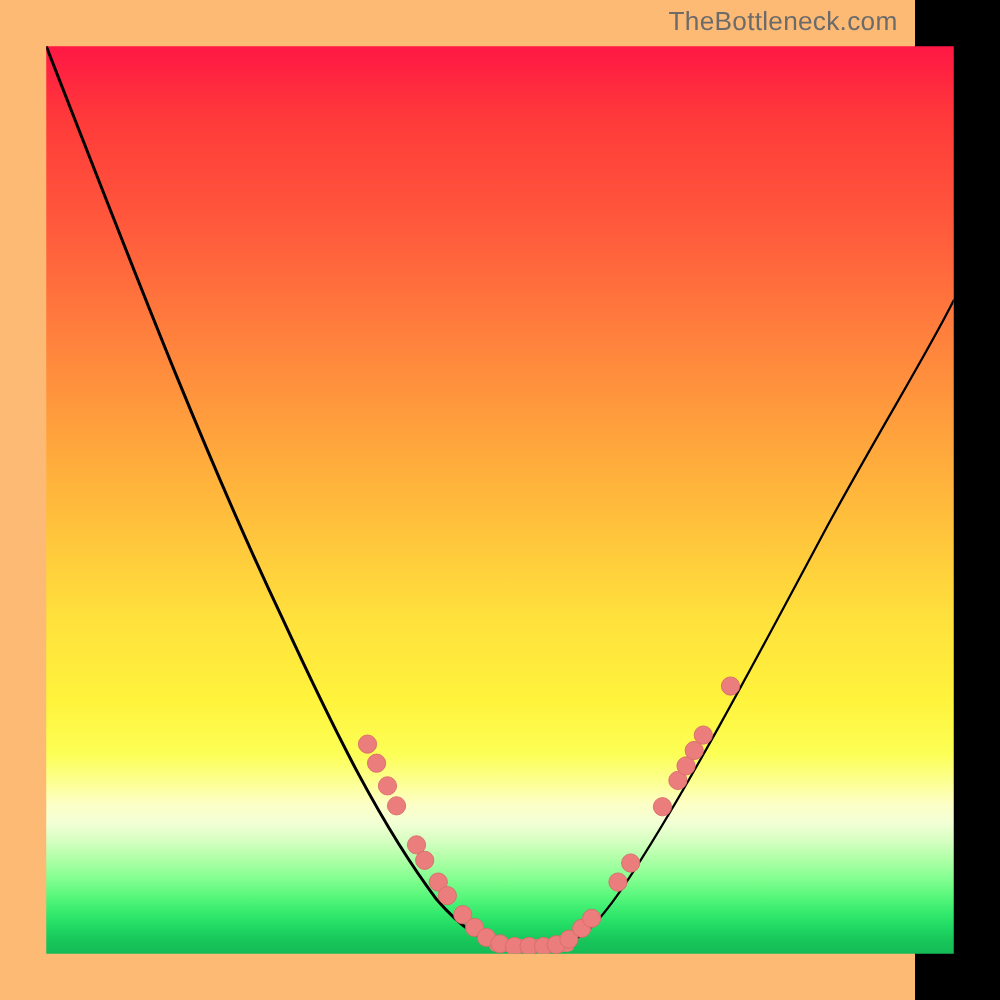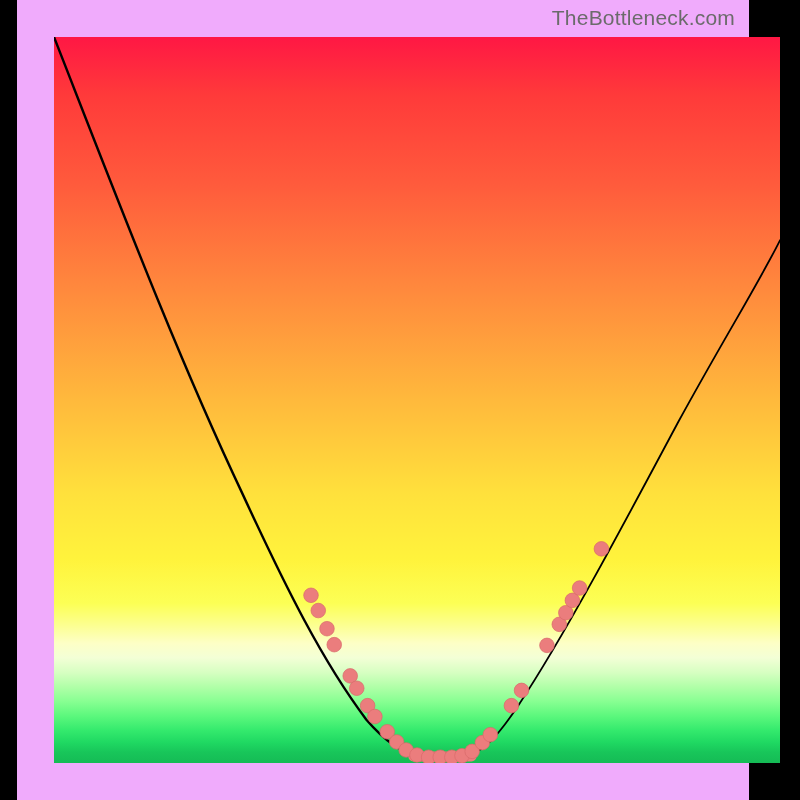--- a/index.html
+++ b/index.html
@@ -10,22 +10,21 @@
     background: #000;
     overflow: hidden;
     font-family: Arial, Helvetica, sans-serif;
   }
   .frame {
     position: absolute;
     left: 0;
     top: 0;
     width: 732px;
     height: 800px;
-    background: #f0abfc;
-    margin-left: 17px;
+    background: #fdba74;
   }
   .plot {
     position: absolute;
     left: 37px;
     top: 37px;
     width: 726px;
     height: 726px;
     
     background: linear-gradient(
       to bottom,

